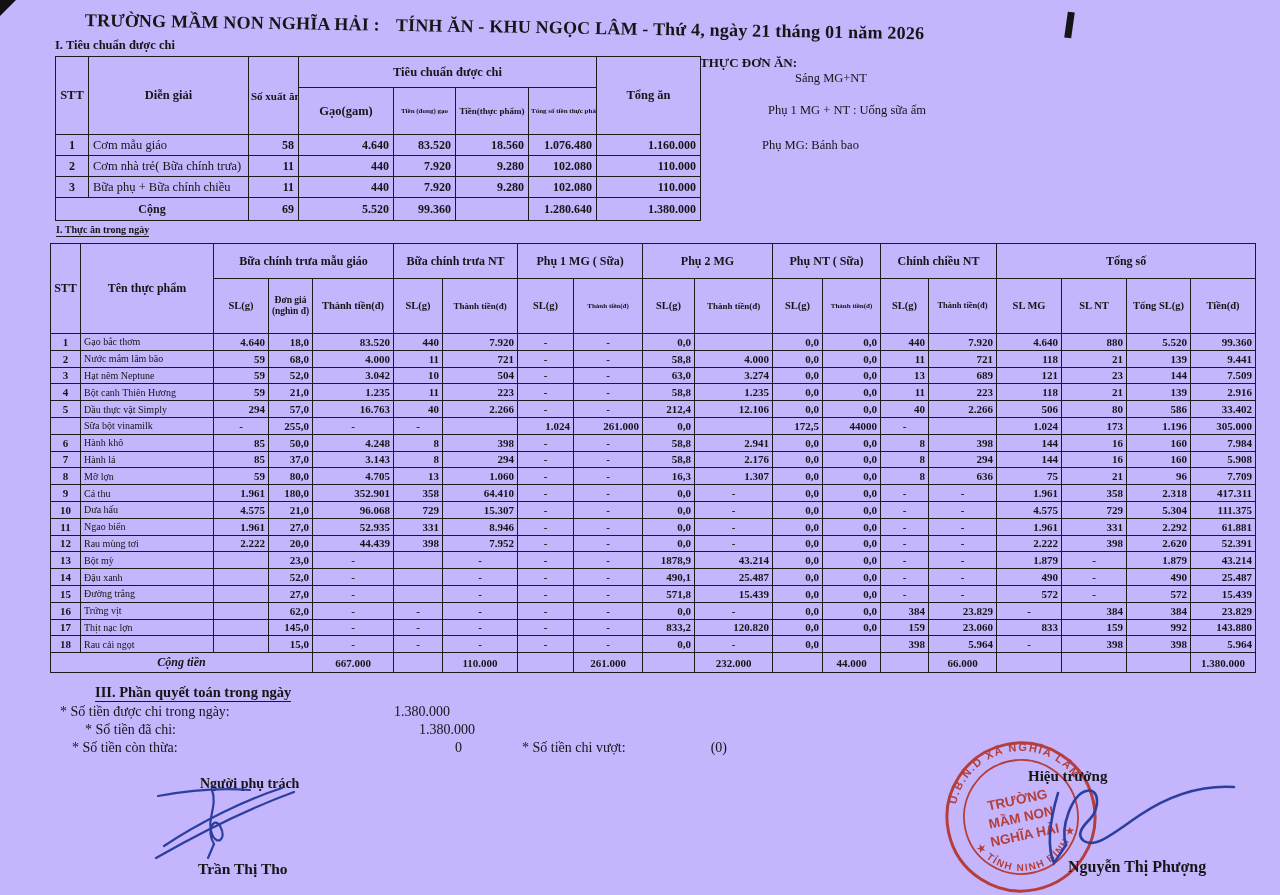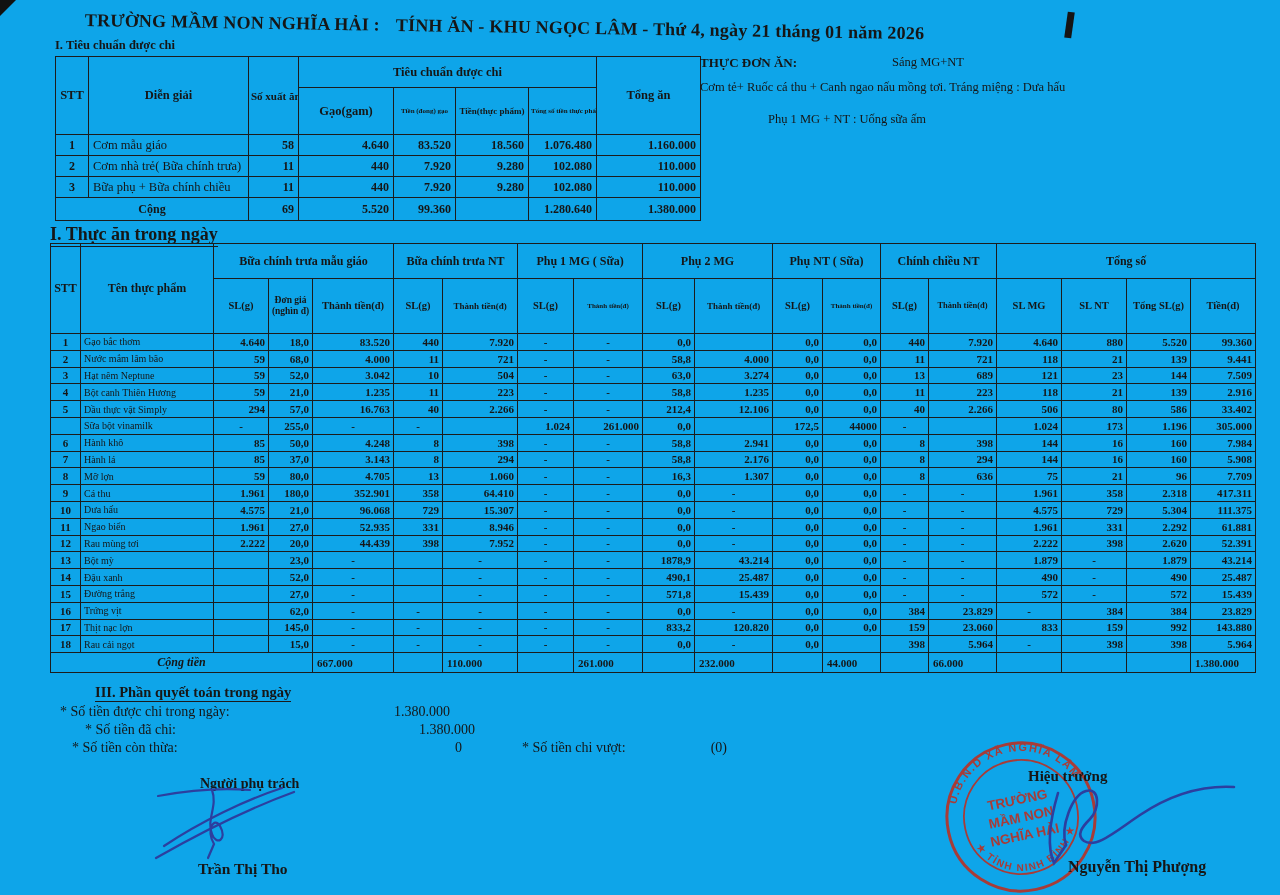--- a/index.html
+++ b/index.html
@@ -1,16 +1,16 @@
 <!DOCTYPE html>
 <html><head>
 <meta charset="utf-8">
 <style>
   html,body{margin:0;padding:0;background:#e8e8e6;}
-  .page{position:relative;width:1280px;height:895px;background:#0ea5e9;overflow:hidden;
+  .page{position:relative;width:1280px;height:895px;background:#c4b5fd;overflow:hidden;
         font-family:"Liberation Serif","DejaVu Serif",serif;color:#161616;}
   
   .doc-header{position:absolute;left:85px;top:10px;transform:rotate(0.9deg);transform-origin:left top;
               white-space:nowrap;font-weight:bold;font-size:18px;letter-spacing:.2px;}
   .doc-header .school{margin-right:16px;}
   .sec-label{position:absolute;font-weight:bold;font-size:12.5px;}
   .sec-label.u{border-bottom:1.5px solid #1a1a1a;padding-bottom:1px;}
   
   table{border-collapse:collapse;table-layout:fixed;}
   th,td{border:1.6px solid #1c1c1c;overflow:hidden;white-space:nowrap;}
@@ -19,38 +19,38 @@
   #t1{position:absolute;left:55px;top:56px;width:645px;font-size:12px;}
   #t1 th{font-size:12.5px;padding:1px 2px;}
   #t1 .tiny{font-size:7px;letter-spacing:0;}
   #t1 tbody td{height:20px;padding:0 4px;text-align:right;font-weight:bold;font-size:12px;}
   #t1 tbody td:nth-child(1){text-align:center;font-weight:bold;}
   #t1 tbody td:nth-child(2){text-align:left;font-weight:normal;font-size:12.5px;}
   #t1 tfoot td{height:22px;padding:0 4px;text-align:right;font-weight:bold;}
   #t1 tfoot td:first-child{text-align:center;}
   
   .menu{position:absolute;left:700px;top:55px;width:575px;font-size:12.5px;}
-  .menu .row1{display:flex;}
+  .menu .row1{display:flex;flex-direction:column;}
   .menu .lbl{font-weight:bold;font-size:13px;}
   .menu .row1 .val{margin-left:95px;}
   .menu .l2{margin-top:9px;}
   .menu .l3{margin-top:17px;margin-left:68px;}
   .menu .l4{margin-top:20px;margin-left:62px;}
   .menu .l5{margin-top:5px;margin-left:60px;}
   
   #t2{position:absolute;left:50px;top:243px;width:1205px;font-size:11px;}
   #t2 th{padding:1px 1px;font-size:11.5px;}
   #t2 th.g{font-size:12px;height:32px;}
   #t2 th.sub{height:52px;font-size:10.5px;white-space:normal;line-height:1.15;}
   #t2 th.tiny{font-size:7px;}
   #t2 tbody td{height:15.8px;padding:0 3px;text-align:right;font-weight:bold;font-size:11px;}
   #t2 tbody td:nth-child(1){text-align:center;}
   #t2 tbody td:nth-child(2){text-align:left;font-weight:normal;font-size:10px;font-family:"Liberation Serif",serif;}
   #t2 tbody td.dash{text-align:center;}
-  #t2 tfoot td{height:19px;padding:0 4px;text-align:left;font-weight:bold;}
+  #t2 tfoot td{height:19px;padding:0 4px;text-align:center;font-weight:bold;}
   #t2 tfoot td.lab{text-align:center;font-style:italic;font-size:12px;}
   
   .sec3{position:absolute;left:60px;top:684px;font-size:14px;width:700px;}
   .sec3 .title{font-weight:bold;font-size:14.5px;border-bottom:1.6px solid #1a1a1a;display:inline-block;margin-left:35px;}
   .sec3 .line{display:flex;margin-top:2px;}
   .sec3 .line .v{width:130px;text-align:right;}
   .sec3 .l1 .k{width:260px;}
   .sec3 .l2 .k{width:260px;padding-left:25px;}
   .sec3 .l3 .k{width:260px;padding-left:12px;}
   .sec3 .k2{margin-left:60px;text-align:right;}
@@ -147,25 +147,25 @@
           <td>1.380.000</td>
         </tr>
     </tfoot>
   </table>
 
   <div class="menu">
     <div class="row1">
       <span class="lbl">THỰC ĐƠN ĂN:</span>
       <span class="val">Sáng MG+NT</span>
     </div>
-    <div class="l2">Cơm tẻ+ Ruốc cá thu + Canh ngao nấu mồng tơi. Tráng miệng : Dưa hấu</div>
     <div class="l3">Phụ 1 MG + NT : Uống sữa ấm</div>
+    <div class="l4">Phụ MG: Bánh bao</div>
   </div>
 
-  <div class="sec-label u" style="left:50px;top:224px;font-size:18px;">I. Thực ăn trong ngày</div>
+  <div class="sec-label u" style="left:56px;top:224px;font-size:10px;">I. Thực ăn trong ngày</div>
 
   <table id="t2">
     <colgroup>
       <col style="width:30px">
         <col style="width:133px">
         <col style="width:55px">
         <col style="width:44px">
       <col style="width:81px">
         <col style="width:49px">
         <col style="width:75px">

